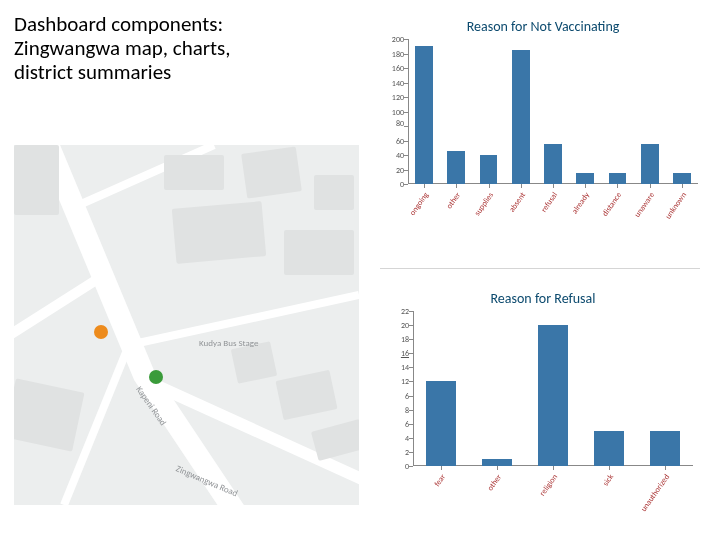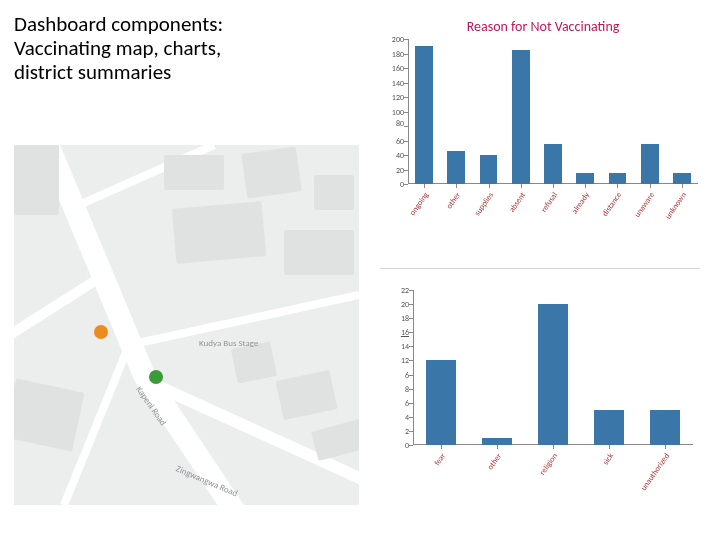--- a/index.html
+++ b/index.html
@@ -5,35 +5,35 @@
 html,body{margin:0;padding:0;width:720px;height:540px;background:#fff;font-family:Calibri,Arial,sans-serif;overflow:hidden}
 .slide{position:relative;width:720px;height:540px}
 .title{position:absolute;left:14px;top:12px;font-size:21px;line-height:1.15;font-weight:400;color:#000;width:300px}
 .map{position:absolute;left:14px;top:145px;width:345px;height:360px;background:#eceeee;overflow:hidden}
 .block{position:absolute;background:#e0e2e2;border-radius:2px}
 .road-label{position:absolute;font-size:9px;color:#919497;font-weight:400;white-space:nowrap}
 .dot{position:absolute;width:14px;height:14px;border-radius:50%}
 .dot.orange{background:#ed8b1c}
 .dot.green{background:#3a9b3a}
 .chart{position:absolute}
-.chart-title{text-align:center;font-size:14px;color:#be185d;margin:0 0 4px}
+.chart-title{text-align:center;font-size:14px;color:#0c4a6e;margin:0 0 4px}
 .axis{position:absolute;background:#888}
 .tick-lbl{position:absolute;font-size:8px;color:#555;text-align:right}
 .xcat{position:absolute;font-size:8px;color:#a33;transform-origin:top left;transform:rotate(-55deg);white-space:nowrap}
 .bar{position:absolute;background:#3a76a8;bottom:0}
 .sep{position:absolute;left:380px;top:268px;width:320px;height:0;border-top:1px solid #d5d5d5}
 </style>
 </head>
 <body>
 
 <div class="slide">
 
   <div class="title">
     <span>Dashboard components:</span><br>
-    <span>Vaccinating map, charts,</span><br>
+    <span>Zingwangwa map, charts,</span><br>
     <span>district summaries</span>
   </div>
 
   <div class="map">
 
     <svg width="345" height="360" style="position:absolute;left:0;top:0">
 
       <path d="M 30 -10 L 130 230 L 230 380" stroke="#ffffff" stroke-width="22" fill="none"></path>
 
       <path d="M 130 235 L 350 335" stroke="#ffffff" stroke-width="12" fill="none"></path>
@@ -115,20 +115,21 @@
         <div class="axis" style="left: 241.667px; top: 145px; width: 1px; height: 4px;"></div>
         <div class="bar" style="left: 265.028px; width: 17.7222px; height: 10.875px;"></div>
         <div class="xcat" style="left: 271.889px; top: 151px; transform: rotate(-55deg) translate(-100%, 0px);">unknown</div>
         <div class="axis" style="left: 273.889px; top: 145px; width: 1px; height: 4px;"></div>
       </div>
   </div>
 
   <div class="sep"></div>
 
   <div id="chart-1" class="chart" style="left:378px;top:290px;width:330px;height:230px">
+    <div class="chart-title">Reason for Refusal</div>
     <div class="plot" style="position:relative;left:35px;width:280px;height:155px">
       <div class="axis" style="left:0;top:0;width:1px;height:155px"></div>
       <div class="axis" style="left:0;bottom:0;width:280px;height:1px"></div>
     <div class="tick-lbl" style="top: 150px; width: 24px; left: -28px;">0</div>
         <div class="axis" style="left: -4px; width: 4px; height: 1px; top: 155px;"></div>
         <div class="tick-lbl" style="top: 135.909px; width: 24px; left: -28px;">2</div>
         <div class="axis" style="left: -4px; width: 4px; height: 1px; top: 140.909px;"></div>
         <div class="tick-lbl" style="top: 121.818px; width: 24px; left: -28px;">4</div>
         <div class="axis" style="left: -4px; width: 4px; height: 1px; top: 126.818px;"></div>
         <div class="tick-lbl" style="top: 107.727px; width: 24px; left: -28px;">6</div>

